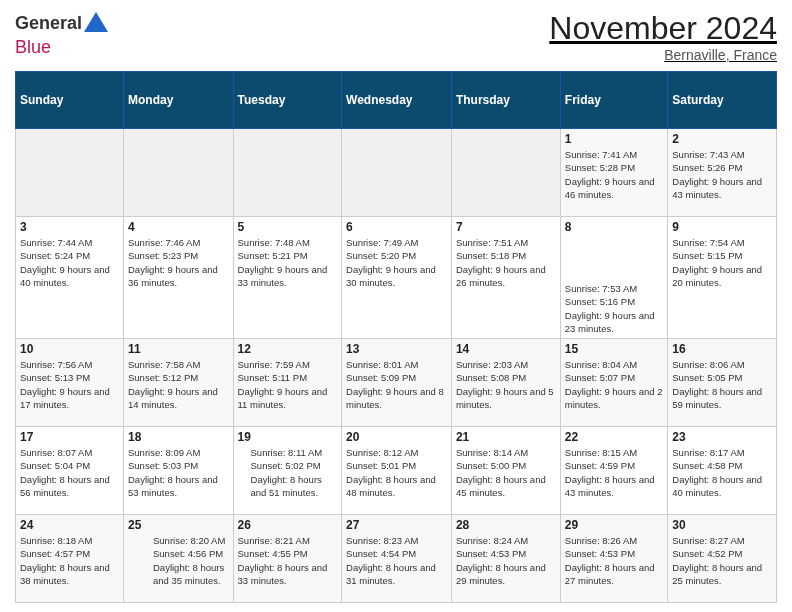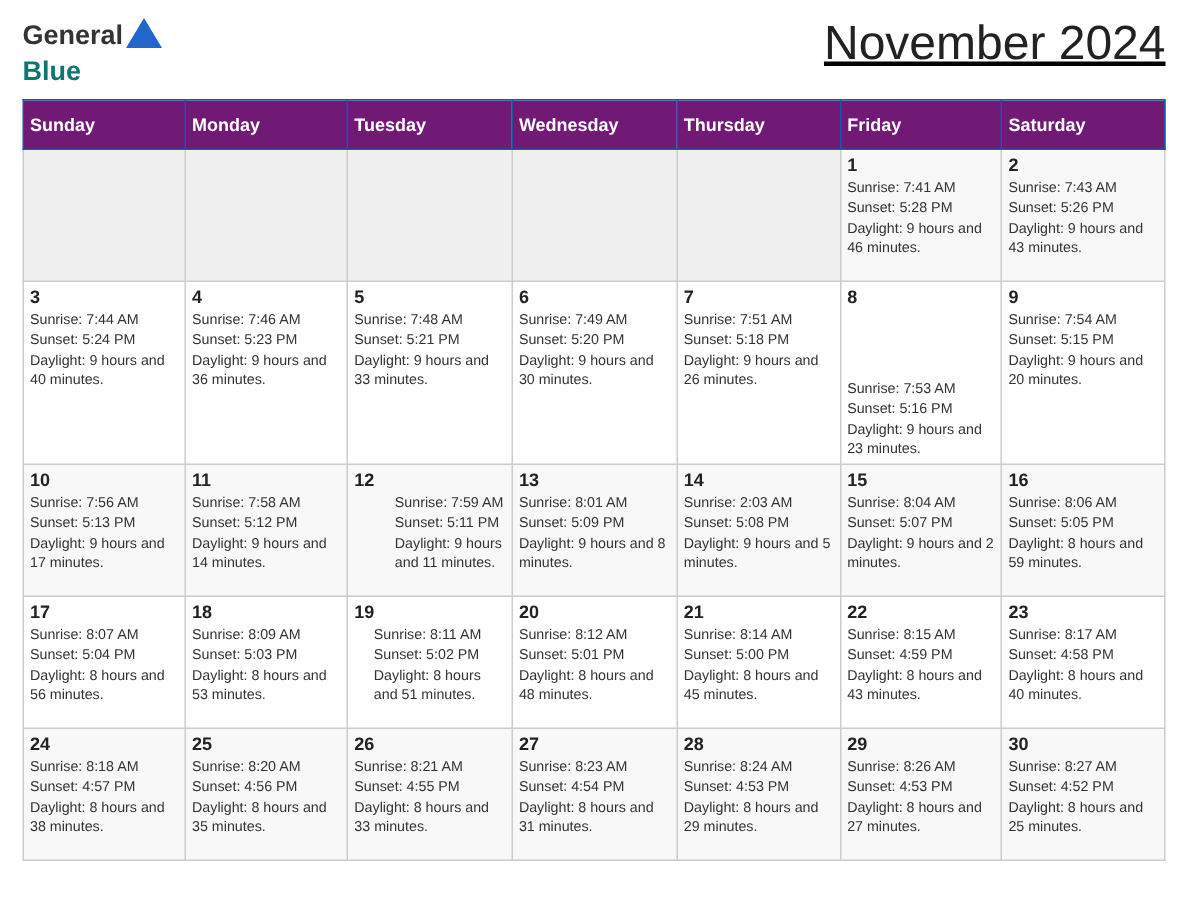--- a/index.html
+++ b/index.html
@@ -11,25 +11,25 @@
     .logo-text { font-size: 18px; font-weight: bold; color: #1a1a1a; line-height: 1.1; }
     .logo-text .general { color: #333; }
     
     .title-block { text-align: right; text-decoration: underline; }
     .month-title { font-size: 32px; font-weight: 300; color: #222; }
     .location { font-size: 14px; color: #555; }
     
     .calendar { width: 100%; border-collapse: collapse; }
     
     .calendar thead th {
-      background-color: #701a75;
+      background-color: #0c4a6e;
       color: white;
       font-size: 12px;
       font-weight: bold;
-      padding: 9px 4px;
+      padding: 21px 4px;
       text-align: left;
       border: 1px solid #1a55aa;
     }
     
     .calendar tbody td {
       border: 1px solid #ccc;
       vertical-align: top;
       padding: 3px 4px;
       font-size: 10px;
       color: #333;
@@ -70,26 +70,27 @@
       <div class="logo-line">
         <span class="logo-text">
           <span class="general">General</span>
         </span>
 
         <svg width="28" height="28" viewBox="0 0 28 28">
           <polygon points="14,2 26,22 2,22" fill="#2266cc"></polygon>
         </svg>
       </div>
       <div>
-        <span class="logo-text" style="color:#0f766e; font-size:18px; font-weight:bold;">Blue</span>
+        <span class="logo-text" style="color:#be185d; font-size:18px; font-weight:normal;">Blue</span>
       </div>
     </div>
 
     <div class="title-block">
       <div class="month-title">November 2024</div>
+      <div class="location">Bernaville, France</div>
     </div>
   </div>
 
   <table class="calendar">
     <thead>
       <tr>
         <th>Sunday</th>
         <th>Monday</th>
         <th>Tuesday</th>
         <th>Wednesday</th>
@@ -170,21 +171,21 @@
 Daylight: 9 hours and 17 minutes.</div>
           </td>
           <td>
             <span class="day-number">11</span>
             <div class="day-info" style="white-space: pre-line;">Sunrise: 7:58 AM
 Sunset: 5:12 PM
 Daylight: 9 hours and 14 minutes.</div>
           </td>
           <td>
             <span class="day-number">12</span>
-            <div class="day-info" style="white-space: pre-line; margin-left: 27px;">Sunrise: 7:59 AM
+            <div class="day-info" style="white-space: pre-line;">Sunrise: 7:59 AM
 Sunset: 5:11 PM
 Daylight: 9 hours and 11 minutes.</div>
           </td>
           <td>
             <span class="day-number">13</span>
             <div class="day-info" style="white-space: pre-line;">Sunrise: 8:01 AM
 Sunset: 5:09 PM
 Daylight: 9 hours and 8 minutes.</div>
           </td>
           <td>
@@ -252,21 +253,21 @@
         </tr>
         <tr>
           <td>
             <span class="day-number">24</span>
             <div class="day-info" style="white-space: pre-line;">Sunrise: 8:18 AM
 Sunset: 4:57 PM
 Daylight: 8 hours and 38 minutes.</div>
           </td>
           <td>
             <span class="day-number">25</span>
-            <div class="day-info" style="white-space: pre-line;">Sunrise: 8:20 AM
+            <div class="day-info" style="white-space: pre-line; margin-left: 25px;">Sunrise: 8:20 AM
 Sunset: 4:56 PM
 Daylight: 8 hours and 35 minutes.</div>
           </td>
           <td>
             <span class="day-number">26</span>
             <div class="day-info" style="white-space: pre-line;">Sunrise: 8:21 AM
 Sunset: 4:55 PM
 Daylight: 8 hours and 33 minutes.</div>
           </td>
           <td>

